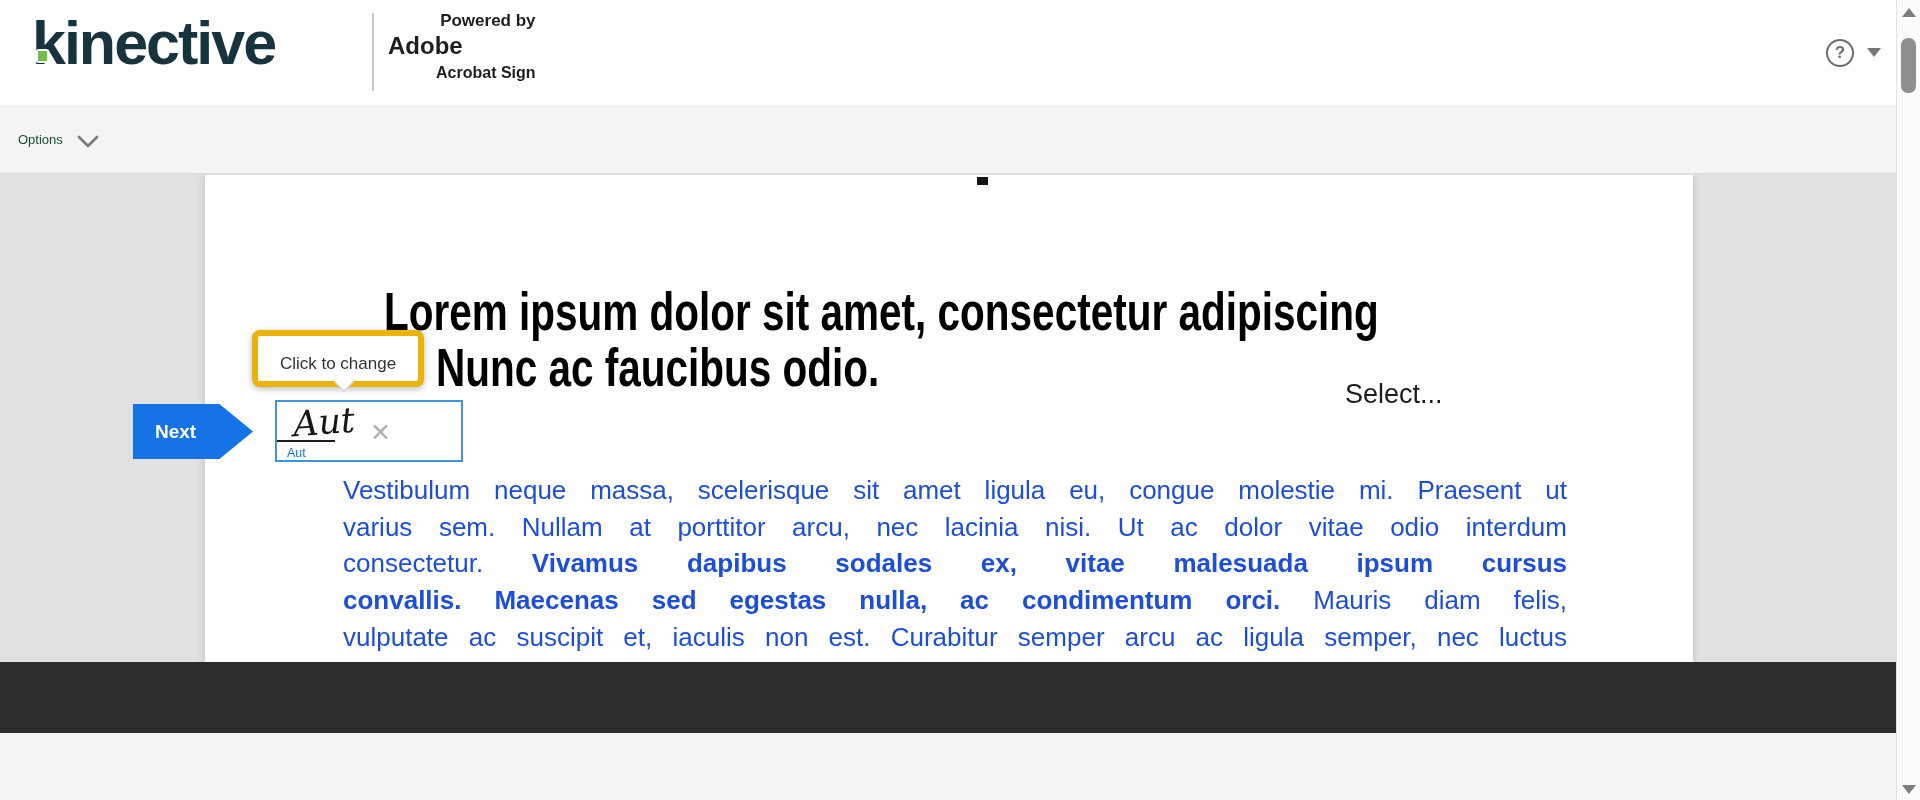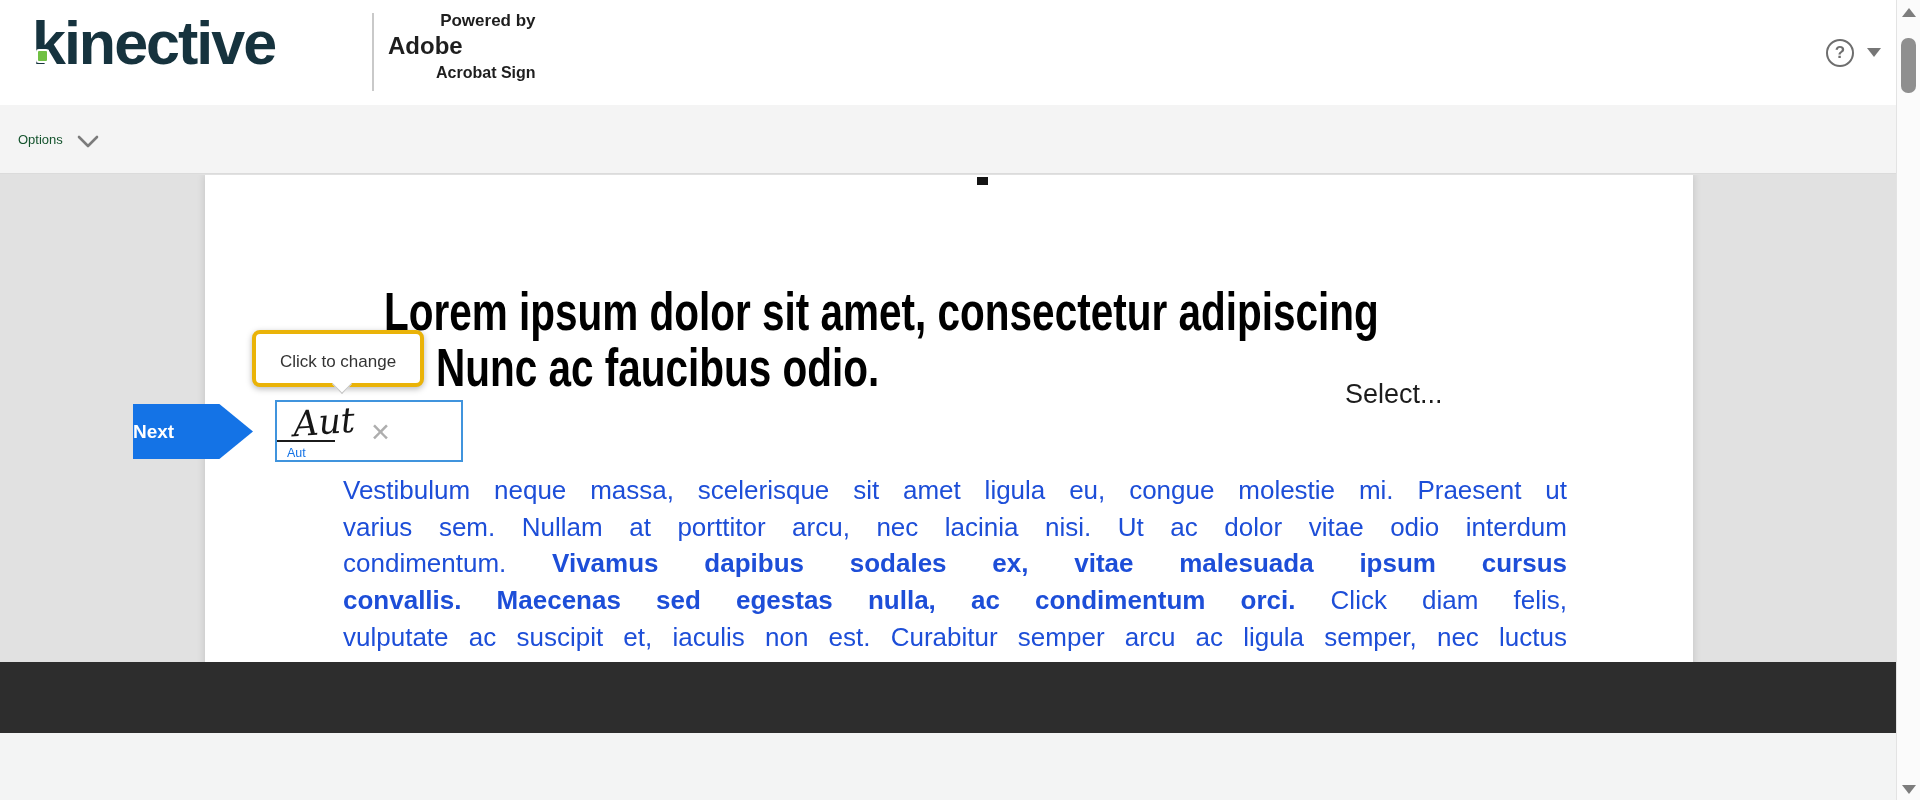--- a/index.html
+++ b/index.html
@@ -35,25 +35,25 @@
   .page-mark { position:absolute; left:772px; top:2px; width:11px; height:8px; background:#141414; }
   .doc-heading { position:absolute; font-weight:bold; font-size:54px; color:#000; white-space:nowrap; transform:scaleX(0.75); transform-origin:0 50%; line-height:56px; }
   .h1 { left:179px; top:108px; }
   .h2 { left:231px; top:164px; }
   .select-ph { position:absolute; left:1140px; top:204px; font-size:27px; color:#1c1c1c; cursor:pointer; }
   .doc-body { position:absolute; left:138px; top:297px; width:1224px; font-size:26px; line-height:36.7px; color:#1d4ed8; }
   .body-line { width:1224px; text-align:justify; text-align-last:justify; }
   .b { font-weight:bold; }
 
   
-  .tooltip { position:absolute; left:47px; top:155px; width:172px; height:57px; background:#ffffff; border:4px solid #eab308; border-radius:8px; box-shadow:0 2px 6px rgba(0,0,0,0.28); font-size:17px; color:#333333; text-align:center; line-height:55px; z-index:4; }
+  .tooltip { position:absolute; left:47px; top:155px; width:172px; height:57px; background:#ffffff; border:6px solid #eab308; border-radius:8px; box-shadow:0 2px 6px rgba(0,0,0,0.28); font-size:17px; color:#333333; text-align:center; line-height:55px; z-index:4; }
   .tooltip::after { content:""; position:absolute; left:79px; bottom:-7.5px; width:13px; height:13px; background:#ffffff; border-right:1px solid #c4c4c4; border-bottom:1px solid #c4c4c4; transform:rotate(45deg); }
 
   
-  .next-flag { position:absolute; left:133px; top:229px; width:120px; height:55px; background:#1473e6; clip-path:polygon(0 0, 72% 0, 100% 50%, 72% 100%, 0 100%); color:#ffffff; font-size:19px; font-weight:bold; line-height:55px; cursor:pointer; z-index:5; }
+  .next-flag { position:absolute; left:133px; top:229px; width:120px; height:55px; background:#1473e6; clip-path:polygon(0 0, 72% 0, 100% 50%, 72% 100%, 0 100%); color:#ffffff; font-size:19px; font-weight:bold; line-height:55px; padding-left:22px; cursor:pointer; z-index:5; }
 
   
   .sig-field { position:absolute; left:70px; top:225px; width:188px; height:62px; border:2px solid #4094dd; background:rgba(255,255,255,0.35); cursor:pointer; z-index:3; }
   .sig-script { position:absolute; left:16px; top:0px; font-family:"DejaVu Serif", serif; font-style:italic; font-size:35px; color:#161616; transform:rotate(-4deg); }
   .sig-underline { position:absolute; left:0px; top:38px; width:58px; height:2px; background:#1b1b1b; }
   .sig-x { position:absolute; left:93px; top:16px; font-size:25px; color:#aeaeae; font-weight:400; cursor:pointer; }
   .sig-label { position:absolute; left:10px; top:44px; font-size:12.5px; color:#1473e6; }
 
   
   .toolbar { position:absolute; left:0; top:662px; width:1896px; height:71px; background:#2d2d2d; }
@@ -115,22 +115,22 @@
         <div class="sig-underline"></div>
         <div class="sig-x">✕</div>
         <div class="sig-label">Aut</div>
       </div>
 
       <div class="select-ph">Select...</div>
 
       <div class="doc-body">
         <div class="body-line">Vestibulum neque massa, scelerisque sit amet ligula eu, congue molestie mi. Praesent ut</div>
         <div class="body-line">varius sem. Nullam at porttitor arcu, nec lacinia nisi. Ut ac dolor vitae odio interdum</div>
-        <div class="body-line"><span>condimentum. </span><span class="b">Vivamus dapibus sodales ex, vitae malesuada ipsum cursus</span></div>
-        <div class="body-line"><span class="b">convallis. Maecenas sed egestas nulla, ac condimentum orci.</span><span> Click diam felis,</span></div>
+        <div class="body-line"><span>consectetur. </span><span class="b">Vivamus dapibus sodales ex, vitae malesuada ipsum cursus</span></div>
+        <div class="body-line"><span class="b">convallis. Maecenas sed egestas nulla, ac condimentum orci.</span><span> Mauris diam felis,</span></div>
         <div class="body-line">vulputate ac suscipit et, iaculis non est. Curabitur semper arcu ac ligula semper, nec luctus</div>
       </div>
     </div>
 
     <div class="next-flag">Next</div>
   </div>
 
   <div class="toolbar">
     
     

